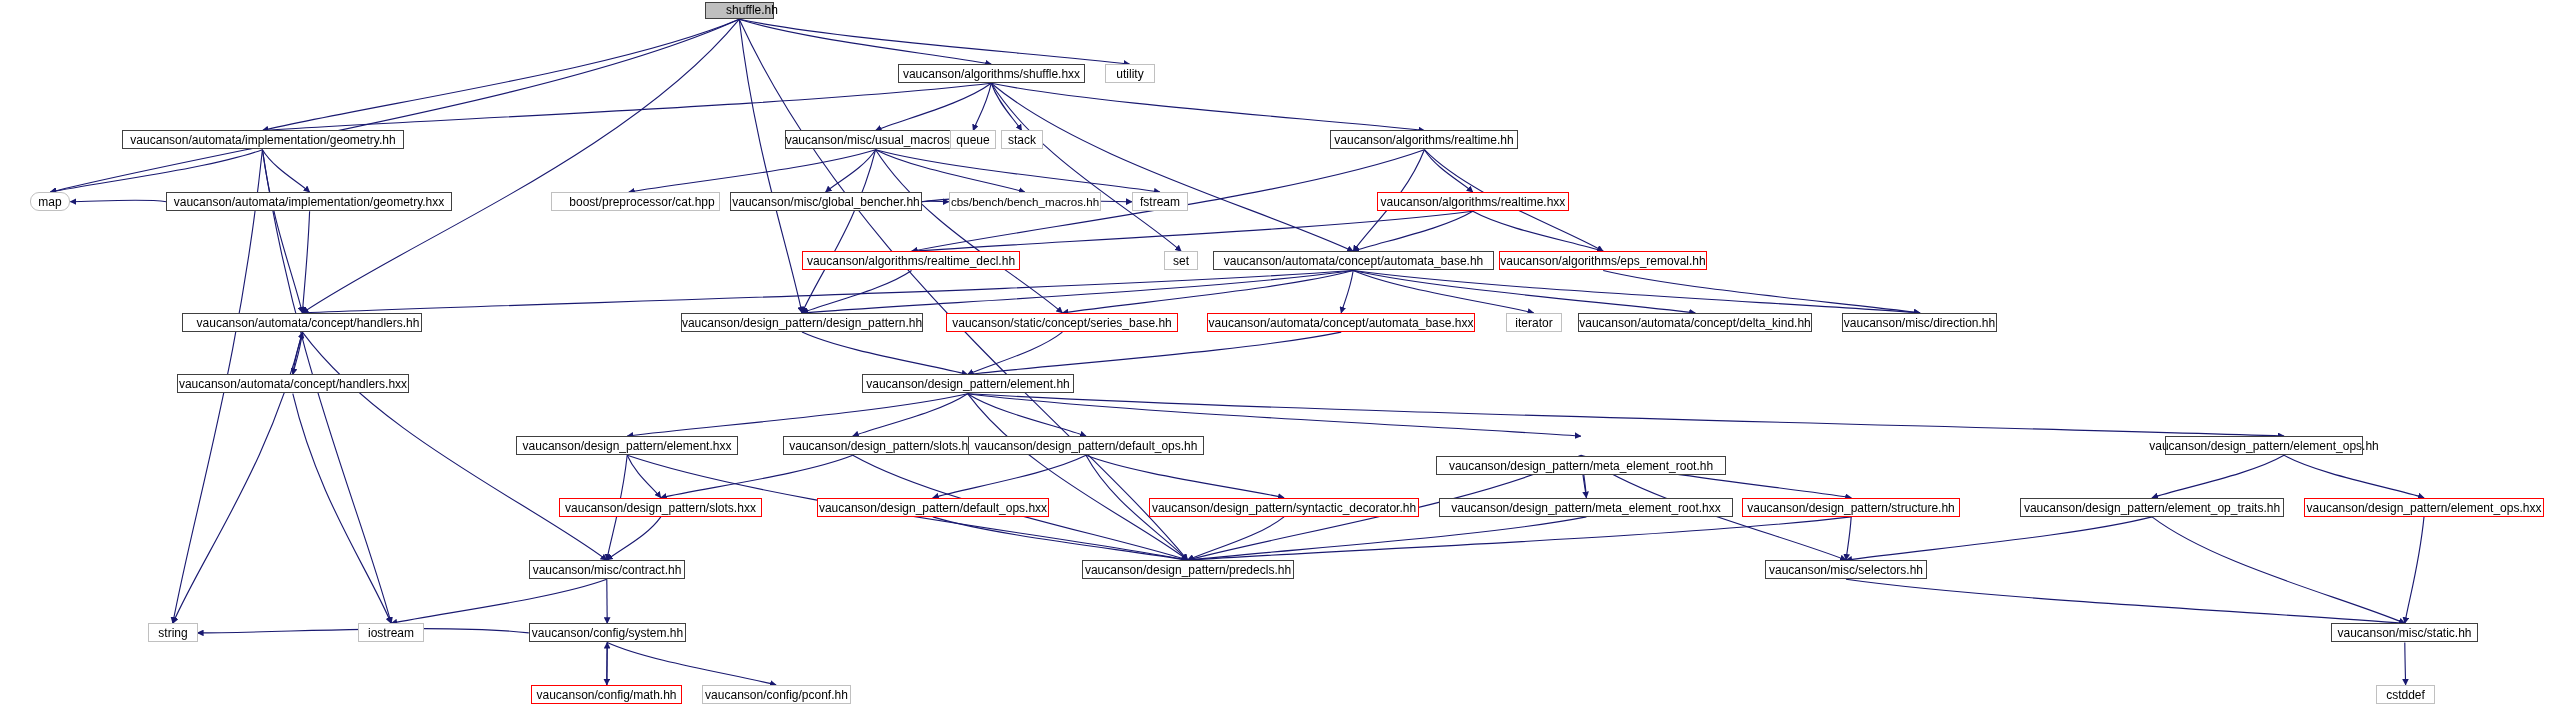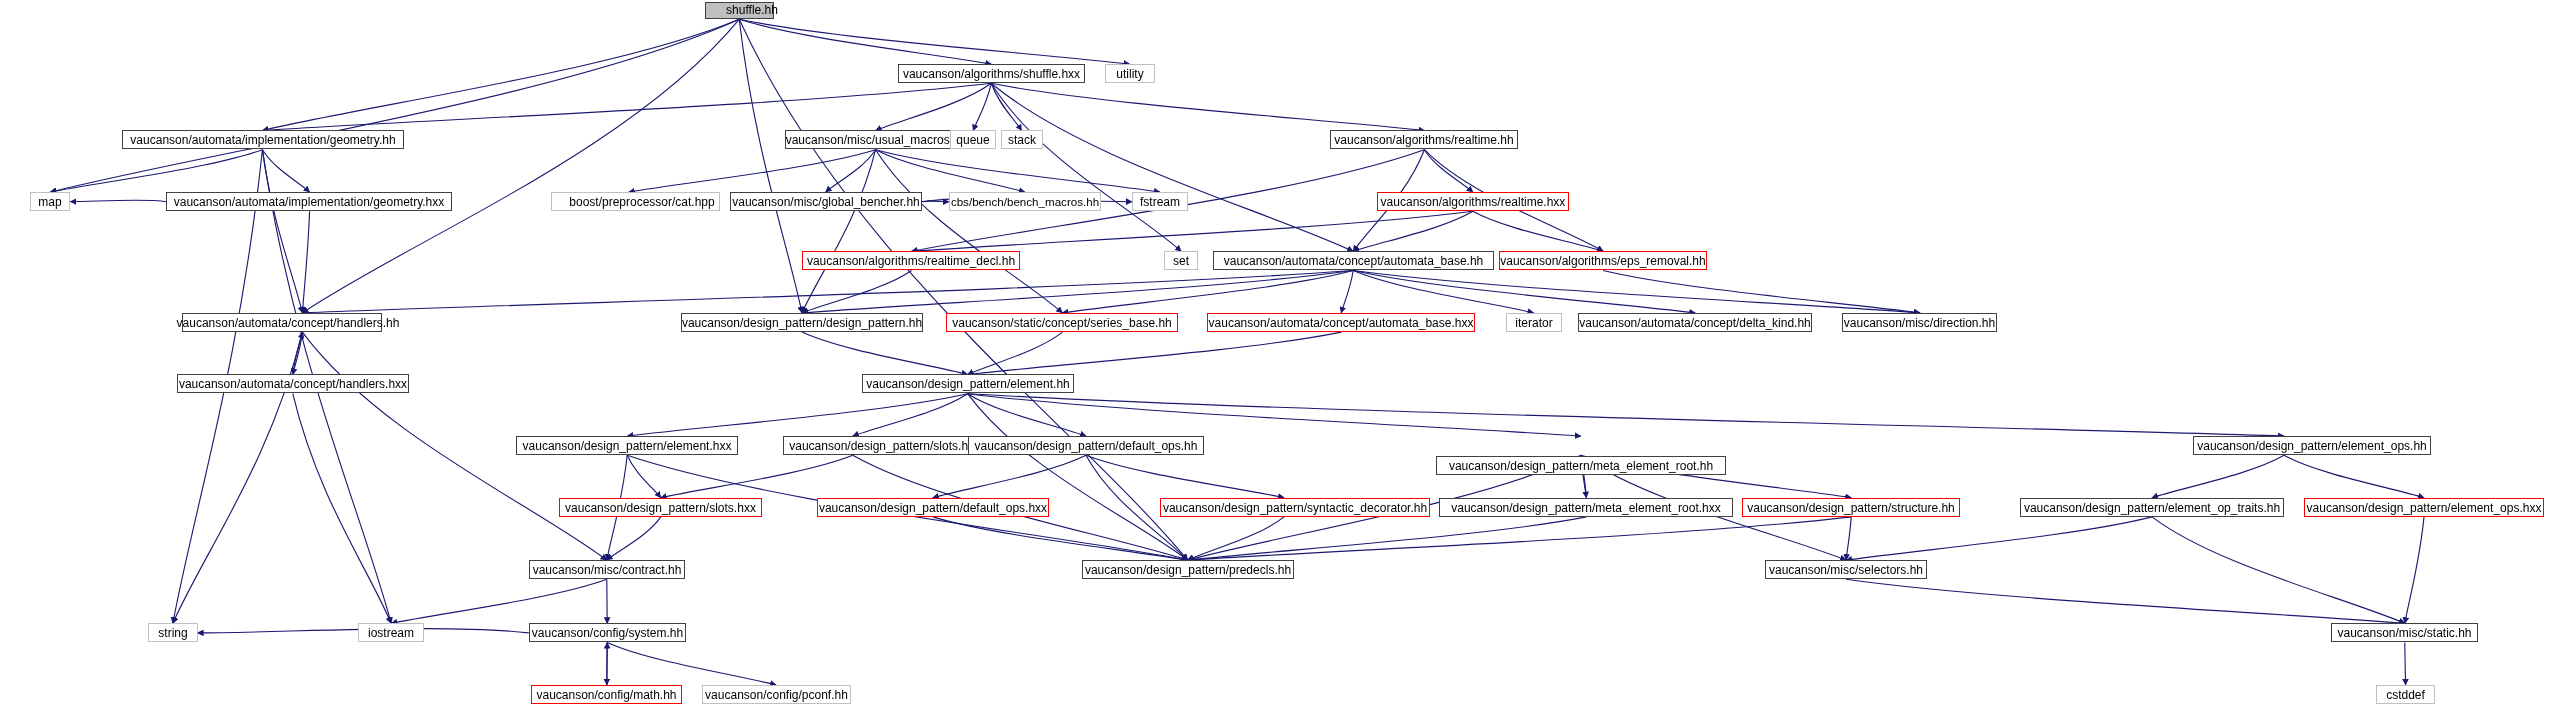--- a/index.html
+++ b/index.html
@@ -120,48 +120,48 @@
   </svg>
   <div id="node-layer">
       <div class="node root" style="left: 705px; top: 1.6px; width: 69px; height: 17.6px; padding-left: 25px;">shuffle.hh</div>
       <div class="node solid" style="left: 898px; top: 64px; width: 187px; height: 19px;">vaucanson/algorithms/shuffle.hxx</div>
       <div class="node plain" style="left: 1105px; top: 64px; width: 50px; height: 19px;">utility</div>
       <div class="node solid" style="left: 122px; top: 130px; width: 282px; height: 19px;">vaucanson/automata/implementation/geometry.hh</div>
       <div class="node solid" style="left: 785px; top: 130px; width: 182px; height: 19px;">vaucanson/misc/usual_macros.hh</div>
       <div class="node plain" style="left: 950px; top: 130px; width: 46px; height: 19px;">queue</div>
       <div class="node plain" style="left: 1001px; top: 130px; width: 42px; height: 19px;">stack</div>
       <div class="node solid" style="left: 1330px; top: 130px; width: 188px; height: 19px;">vaucanson/algorithms/realtime.hh</div>
-      <div class="node plain" style="left: 30px; top: 192px; width: 40px; height: 19px;">map</div>
+      <div class="node plain" style="left: 30px; top: 192px; width: 40px; height: 19px; border-radius: 9px;">map</div>
       <div class="node solid" style="left: 166px; top: 192px; width: 286px; height: 19px;">vaucanson/automata/implementation/geometry.hxx</div>
       <div class="node plain" style="left: 551px; top: 192px; width: 169px; height: 19px; padding-left: 13px;">boost/preprocessor/cat.hpp</div>
       <div class="node solid" style="left: 730px; top: 192px; width: 192px; height: 19px;">vaucanson/misc/global_bencher.hh</div>
       <div class="node plain" style="left: 949px; top: 192px; width: 152px; height: 19px; font-size: 11.6px;">cbs/bench/bench_macros.hh</div>
       <div class="node plain" style="left: 1132px; top: 192px; width: 56px; height: 19px;">fstream</div>
       <div class="node red" style="left: 1377px; top: 192px; width: 192px; height: 19px;">vaucanson/algorithms/realtime.hxx</div>
       <div class="node red" style="left: 802px; top: 251px; width: 218px; height: 19px;">vaucanson/algorithms/realtime_decl.hh</div>
       <div class="node plain" style="left: 1164px; top: 251px; width: 34px; height: 19px;">set</div>
       <div class="node solid" style="left: 1213px; top: 251px; width: 281px; height: 19px;">vaucanson/automata/concept/automata_base.hh</div>
       <div class="node red" style="left: 1499px; top: 251px; width: 208px; height: 19px;">vaucanson/algorithms/eps_removal.hh</div>
-      <div class="node solid" style="left: 182px; top: 313px; width: 200px; height: 19px; padding-left: 12px;">vaucanson/automata/concept/handlers.hh</div>
+      <div class="node solid" style="left: 182px; top: 313px; width: 240px; height: 19px; padding-left: 12px;">vaucanson/automata/concept/handlers.hh</div>
       <div class="node solid" style="left: 681px; top: 313px; width: 242px; height: 19px;">vaucanson/design_pattern/design_pattern.hh</div>
       <div class="node red" style="left: 946px; top: 313px; width: 232px; height: 19px;">vaucanson/static/concept/series_base.hh</div>
       <div class="node red" style="left: 1207px; top: 313px; width: 268px; height: 19px;">vaucanson/automata/concept/automata_base.hxx</div>
       <div class="node plain" style="left: 1506px; top: 313px; width: 56px; height: 19px;">iterator</div>
       <div class="node solid" style="left: 1578px; top: 313px; width: 234px; height: 19px;">vaucanson/automata/concept/delta_kind.hh</div>
       <div class="node solid" style="left: 1842px; top: 313px; width: 155px; height: 19px;">vaucanson/misc/direction.hh</div>
       <div class="node solid" style="left: 177px; top: 374px; width: 232px; height: 19px;">vaucanson/automata/concept/handlers.hxx</div>
       <div class="node solid" style="left: 862px; top: 374px; width: 212px; height: 19px;">vaucanson/design_pattern/element.hh</div>
       <div class="node solid" style="left: 516px; top: 436px; width: 222px; height: 19px;">vaucanson/design_pattern/element.hxx</div>
       <div class="node solid" style="left: 754px; top: 436px; width: 198px; height: 19px; margin-left: 29px;">vaucanson/design_pattern/slots.hh</div>
       <div class="node solid" style="left: 968px; top: 436px; width: 236px; height: 19px;">vaucanson/design_pattern/default_ops.hh</div>
       <div class="node solid" style="left: 1436px; top: 436px; width: 290px; height: 19px; margin-top: 20px;">vaucanson/design_pattern/meta_element_root.hh</div>
-      <div class="node solid" style="left: 2165px; top: 436px; width: 238px; height: 19px; margin-left: 28px;">vaucanson/design_pattern/element_ops.hh</div>
+      <div class="node solid" style="left: 2165px; top: 436px; width: 198px; height: 19px;">vaucanson/design_pattern/element_ops.hh</div>
       <div class="node red" style="left: 559px; top: 498px; width: 203px; height: 19px;">vaucanson/design_pattern/slots.hxx</div>
       <div class="node red" style="left: 817px; top: 498px; width: 232px; height: 19px;">vaucanson/design_pattern/default_ops.hxx</div>
-      <div class="node red" style="left: 1149px; top: 498px; width: 270px; height: 19px; margin-left: 11px;">vaucanson/design_pattern/syntactic_decorator.hh</div>
+      <div class="node red" style="left: 1149px; top: 498px; width: 270px; height: 19px;">vaucanson/design_pattern/syntactic_decorator.hh</div>
       <div class="node solid" style="left: 1439px; top: 498px; width: 294px; height: 19px;">vaucanson/design_pattern/meta_element_root.hxx</div>
       <div class="node red" style="left: 1742px; top: 498px; width: 218px; height: 19px;">vaucanson/design_pattern/structure.hh</div>
       <div class="node solid" style="left: 2020px; top: 498px; width: 264px; height: 19px;">vaucanson/design_pattern/element_op_traits.hh</div>
       <div class="node red" style="left: 2304px; top: 498px; width: 240px; height: 19px;">vaucanson/design_pattern/element_ops.hxx</div>
       <div class="node solid" style="left: 529px; top: 560px; width: 156px; height: 19px;">vaucanson/misc/contract.hh</div>
       <div class="node solid" style="left: 1082px; top: 560px; width: 212px; height: 19px;">vaucanson/design_pattern/predecls.hh</div>
       <div class="node solid" style="left: 1765px; top: 560px; width: 162px; height: 19px;">vaucanson/misc/selectors.hh</div>
       <div class="node plain" style="left: 148px; top: 623px; width: 50px; height: 19px;">string</div>
       <div class="node plain" style="left: 358px; top: 623px; width: 66px; height: 19px;">iostream</div>
       <div class="node solid" style="left: 529px; top: 623px; width: 157px; height: 19px;">vaucanson/config/system.hh</div>

